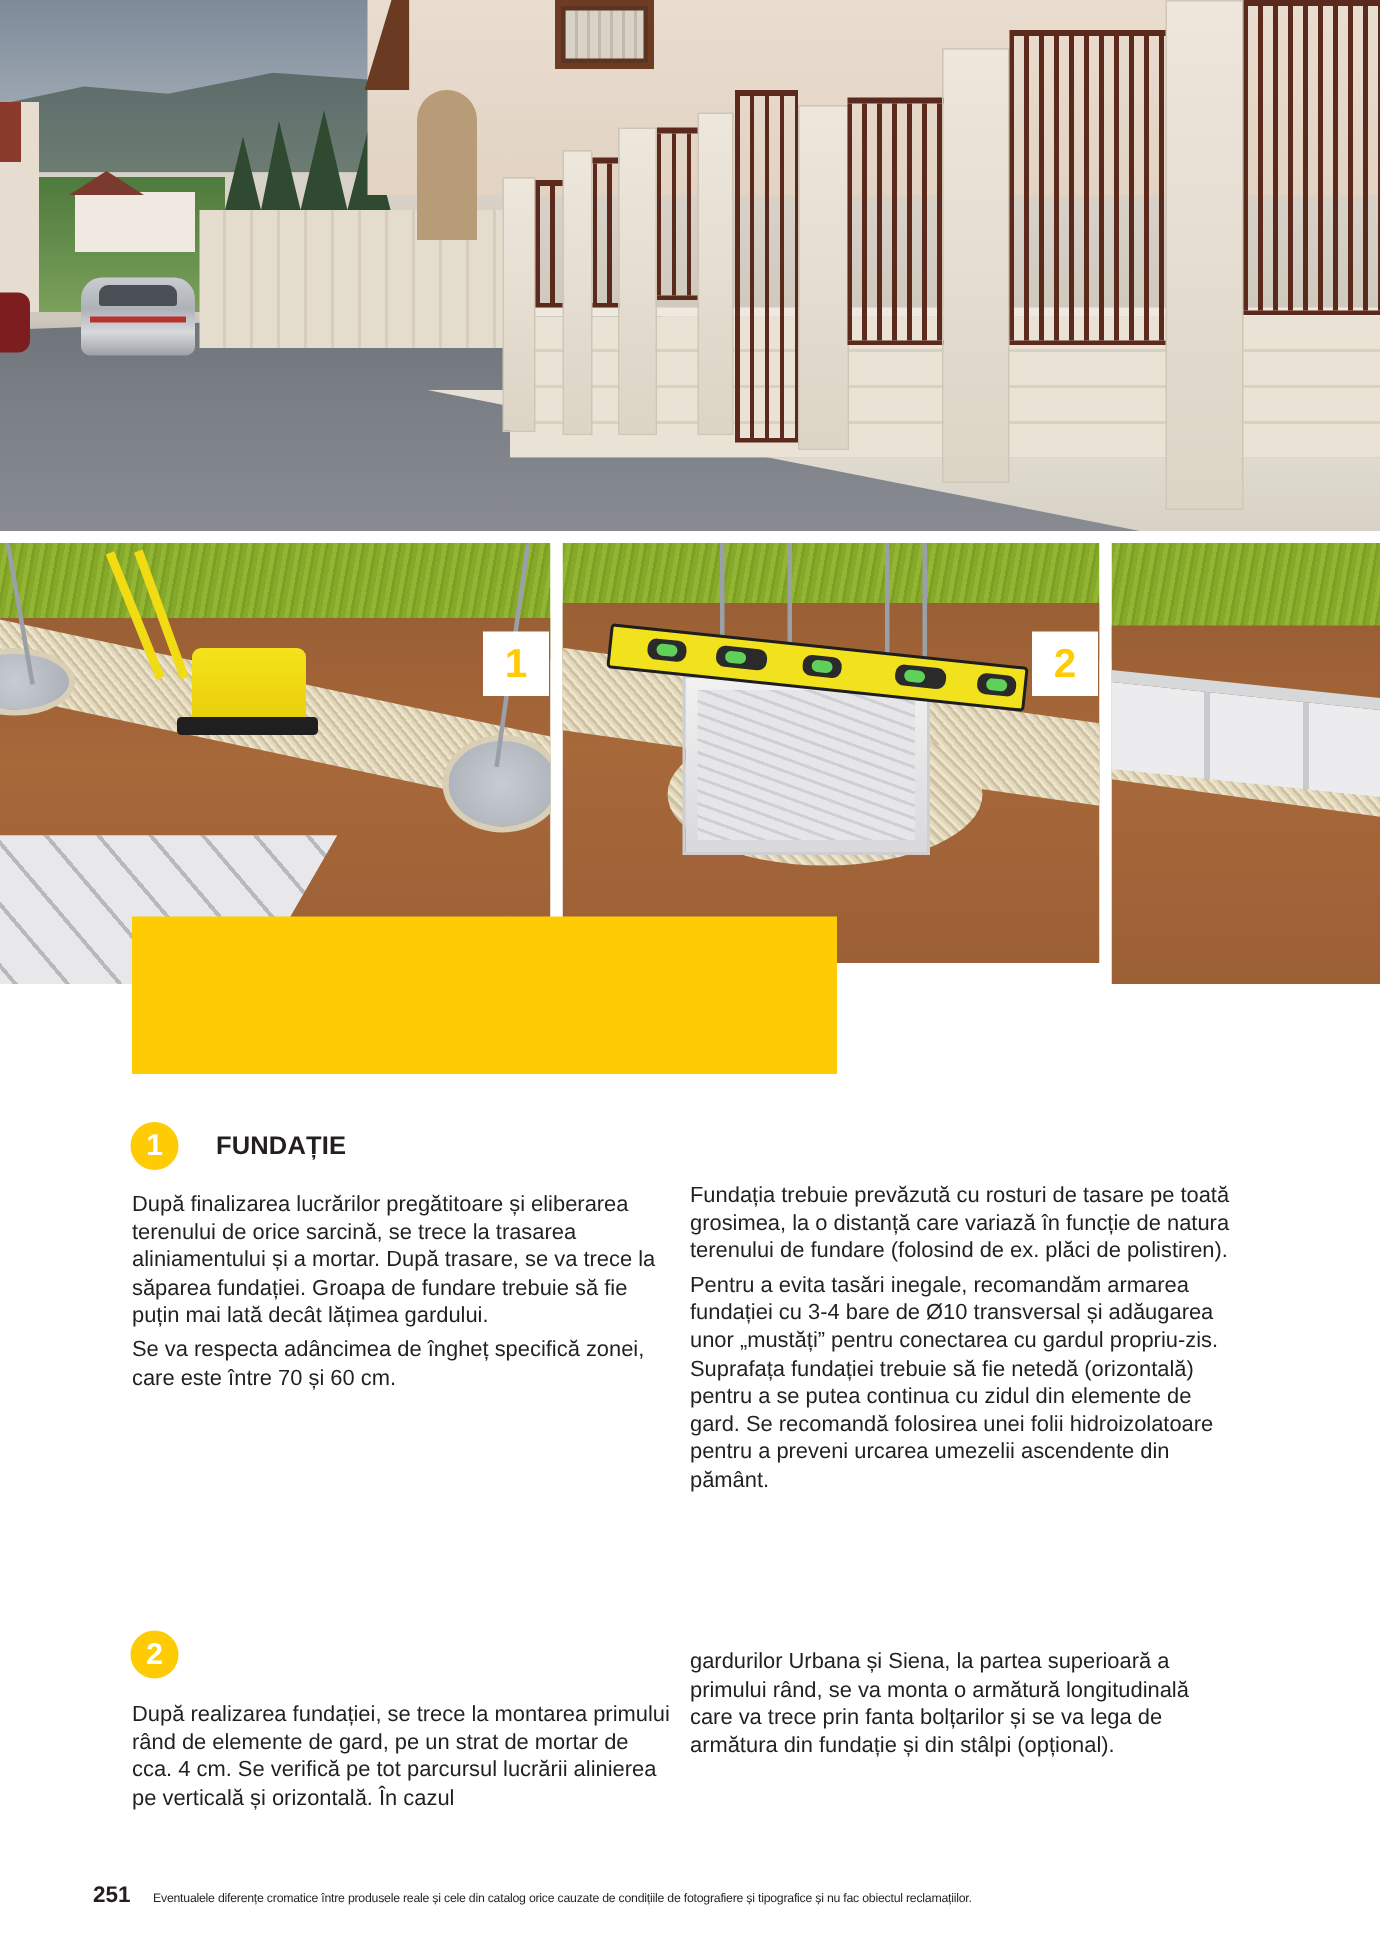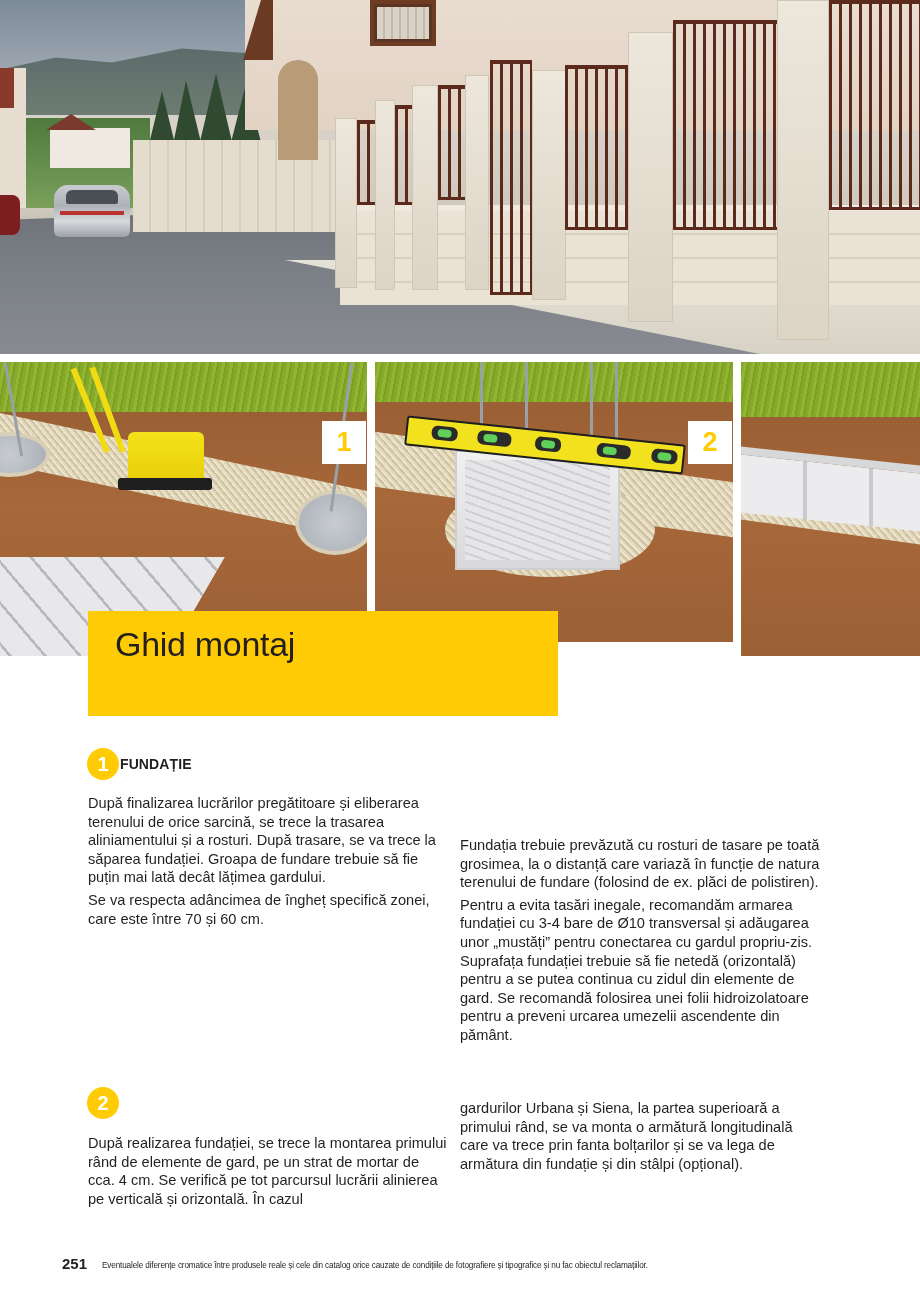--- a/index.html
+++ b/index.html
@@ -74,21 +74,21 @@
     font-family:"Liberation Sans", sans-serif; font-weight:700; font-size:27px; text-align:center; line-height:43px; }
 
   
   .banner { position:absolute; left:88px; top:611px; width:470px; height:105px; background:#ffcb05; padding: 14px 0 0 27px; }
   .banner .t1 { display:block; font-size:34px; font-weight:400; color:#231f20; line-height:38px; letter-spacing:-0.3px; }
   .banner .t2 { display:block; font-size:34px; font-weight:700; color:#231f20; line-height:38px; letter-spacing:-0.3px; }
 
   
   .sec-head { position:absolute; left:87px; display:flex; align-items:center; }
   .num-circle { width:32px; height:32px; border-radius:50%; background:#ffcb05; color:#ffffff; font-weight:700; font-size:20px; line-height:32px; text-align:center; }
-  .sec-title { margin-left:1px; font-weight:700; font-size:14px; color:#231f20; letter-spacing:0.1px; }
+  .sec-title { margin-left:25px; font-weight:700; font-size:17px; color:#231f20; letter-spacing:0.1px; }
   .col { position:absolute; font-size:14.6px; line-height:18.6px; color:#231f20; }
   .col p { margin-bottom:4px; }
   .col1 { left:88px; width:360px; }
   .col2 { left:460px; width:360px; }
 
   
   .page-num { position:absolute; left:62px; top:1255px; font-size:15px; font-weight:700; color:#231f20; }
   .disclaimer { position:absolute; left:102px; top:1261px; font-size:8.2px; color:#231f20; letter-spacing:-0.15px; }
 </style>
 </head>
@@ -168,32 +168,31 @@
 <div class="step-badge" style="left:688px; top:421px;">2</div>
 
 <div class="panel" id="panel3">
   <div class="grass"></div>
   <div class="soil" style="top:55px;"></div>
   <div class="gravel" style="left:0; top:130px; width:179px; height:40px; transform: skewY(8deg);"></div>
 </div>
 <div class="wallrow"></div>
 
 <div class="banner">
-  <span class="t1">Ghid montaj</span>
 </div>
 
 <div class="sec-head" style="top:748px;">
   <div class="num-circle">1</div>
   <div class="sec-title">FUNDAȚIE</div>
 </div>
 <div class="col col1" style="top:794px;">
-  <p>După finalizarea lucrărilor pregătitoare și eliberarea terenului de orice sarcină, se trece la trasarea aliniamentului și a rosturi. După trasare, se va trece la săparea fundației. Groapa de fundare trebuie să fie puțin mai lată decât lățimea gardului.</p>
+  <p>După finalizarea lucrărilor pregătitoare și eliberarea terenului de orice sarcină, se trece la trasarea aliniamentului și a mortar. După trasare, se va trece la săparea fundației. Groapa de fundare trebuie să fie puțin mai lată decât lățimea gardului.</p>
   <p style="margin-bottom:0;">Se va respecta adâncimea de îngheț specifică zonei, care este între 70 și 60 cm.</p>
 </div>
-<div class="col col2" style="top:788px;margin-top:48px;">
+<div class="col col2" style="top:788px;">
   <p>Fundația trebuie prevăzută cu rosturi de tasare pe toată grosimea, la o distanță care variază în funcție de natura terenului de fundare (folosind de ex. plăci de polistiren).</p>
   <p>Pentru a evita tasări inegale, recomandăm armarea fundației cu 3-4 bare de Ø10 transversal și adăugarea unor „mustăți” pentru conectarea cu gardul propriu-zis. Suprafața fundației trebuie să fie netedă (orizontală) pentru a se putea continua cu zidul din elemente de gard. Se recomandă folosirea unei folii hidroizolatoare pentru a preveni urcarea umezelii ascendente din pământ.</p>
 </div>
 
 <div class="sec-head" style="top:1087px;">
   <div class="num-circle">2</div>
 </div>
 <div class="col col1" style="top:1134px;">
   <p>După realizarea fundației, se trece la montarea primului rând de elemente de gard, pe un strat de mortar de cca. 4 cm. Se verifică pe tot parcursul lucrării alinierea pe verticală și orizontală. În cazul</p>
 </div>

